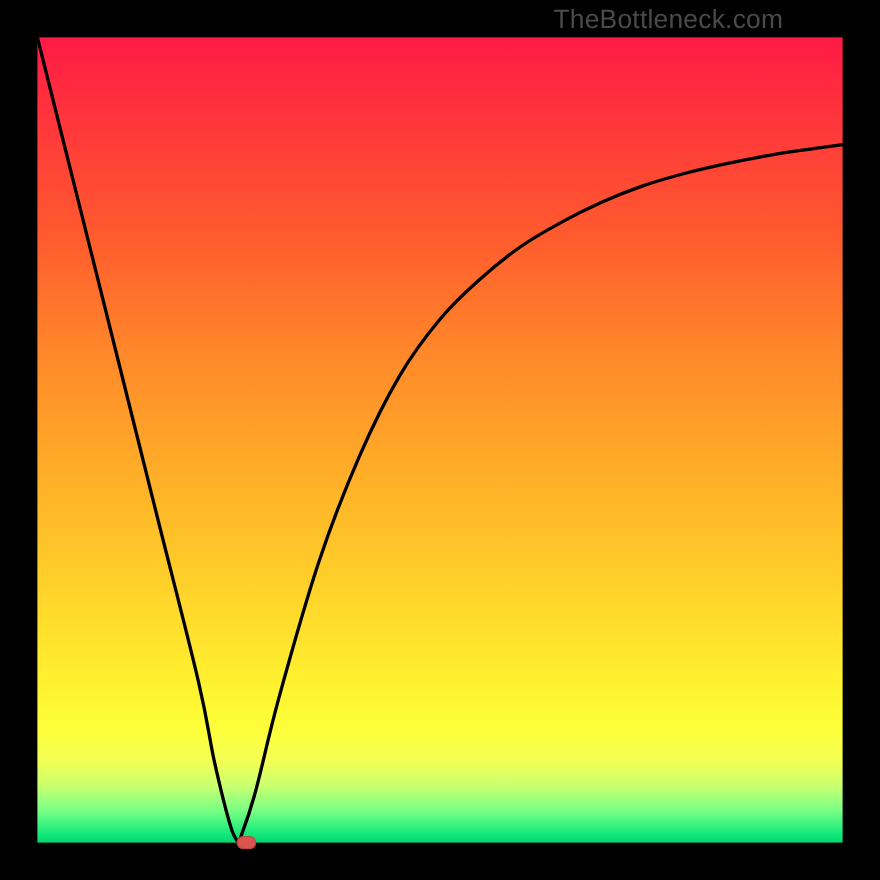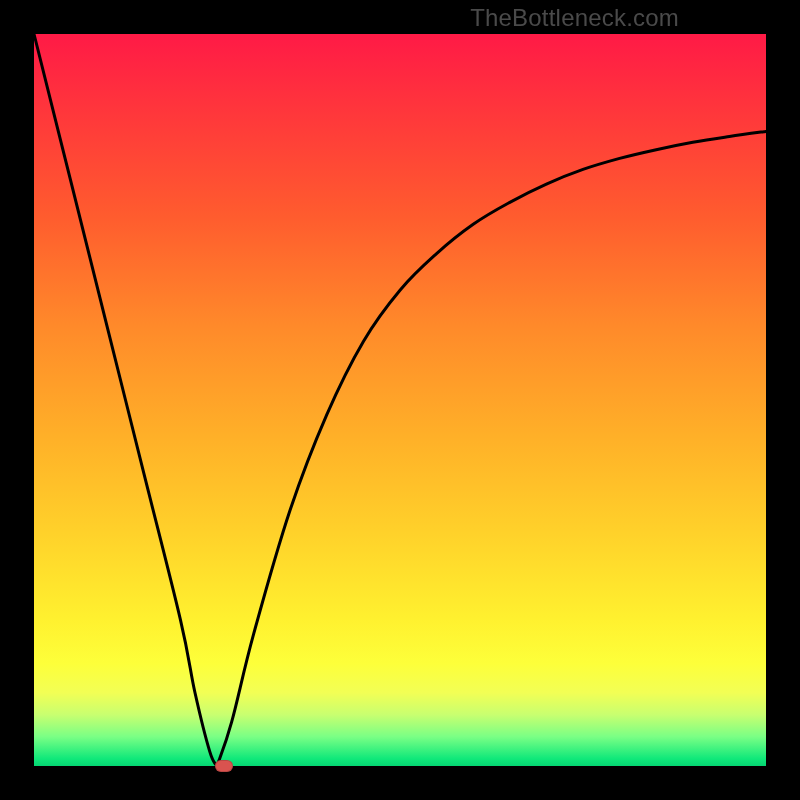--- a/index.html
+++ b/index.html
@@ -9,20 +9,21 @@
     height: 800px;
     background: #000;
     font-family: Arial, Helvetica, sans-serif;
     overflow: hidden;
   }
   .frame {
     position: relative;
     width: 687px;
     height: 800px;
     background: #000;
+    padding-left: 33px;
   }
   .plot {
     position: absolute;
     left: 34px;
     top: 34px;
     width: 732px;
     height: 732px;
     
     background: linear-gradient(to bottom,
       #ff1a46 0%,

